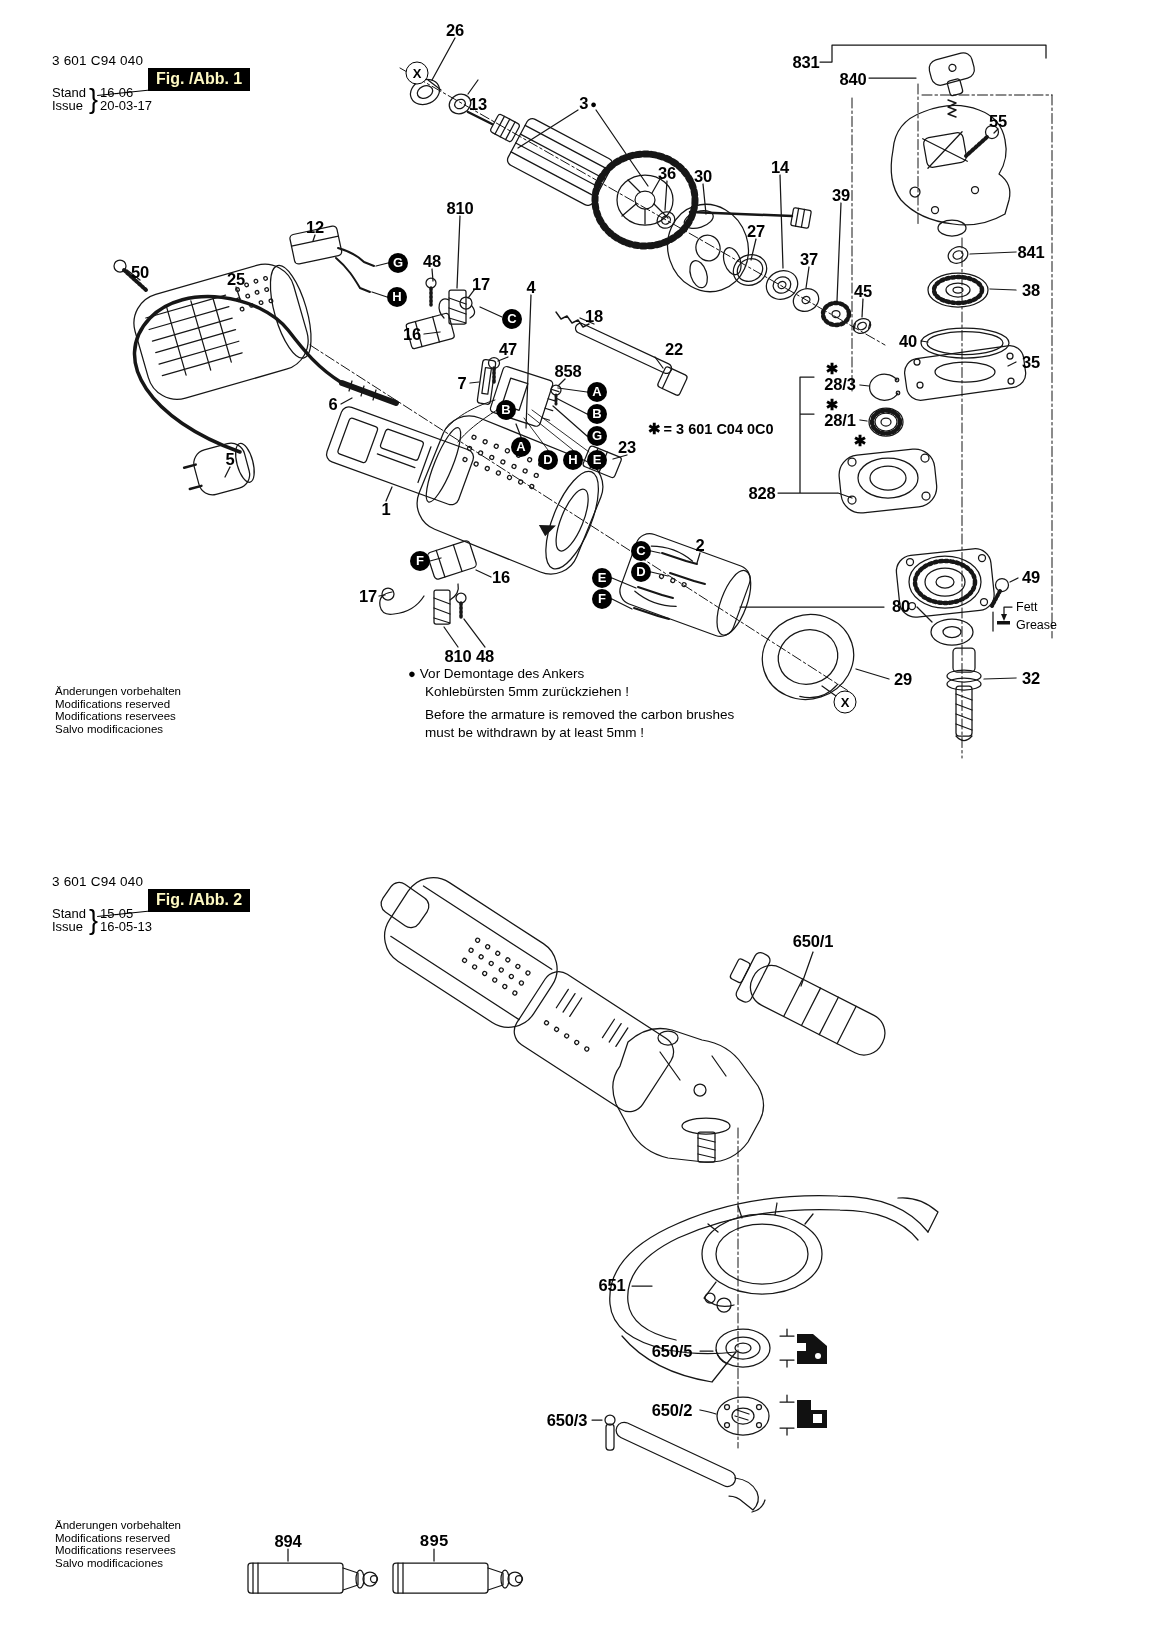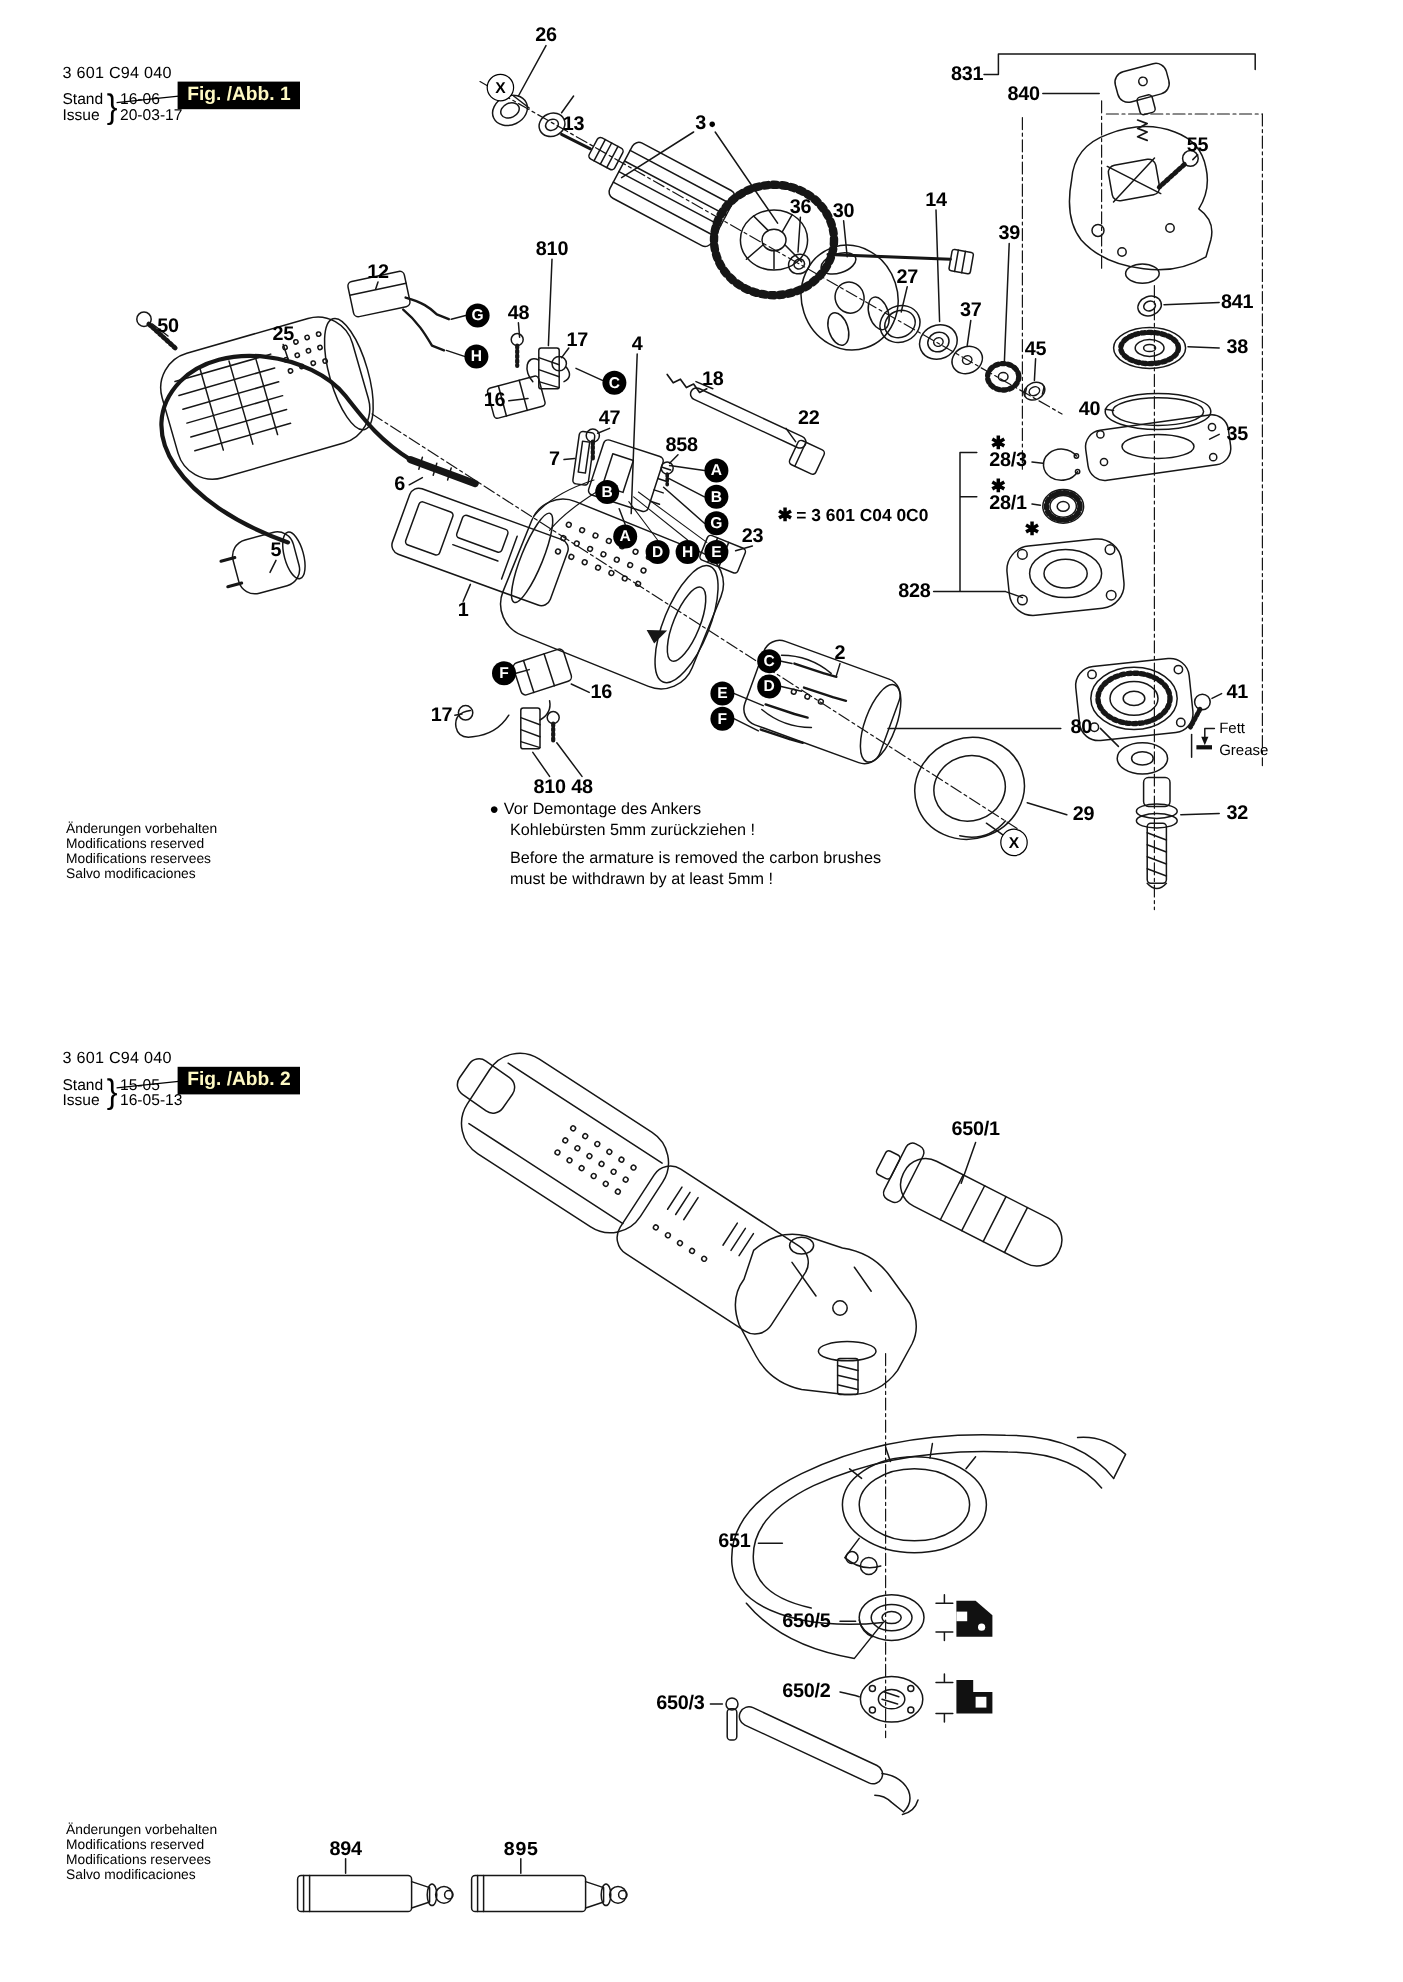--- a/index.html
+++ b/index.html
@@ -6,21 +6,21 @@
   .page{position:relative;width:1169px;height:1652px;background:#fff;overflow:hidden;
         font-family:"Liberation Sans",sans-serif;color:#000;}
   svg.art{position:absolute;left:0;top:0;}
   svg .dd{stroke-dasharray:10 3 2.5 3;stroke-width:1;}
   svg .teeth{stroke-width:7;stroke-dasharray:3.5 4;}
   svg .teeth-s{stroke-width:4.5;stroke-dasharray:2.5 3;}
   svg .blk{fill:#111;stroke:none;}
   
   .hdr{position:absolute;left:52px;}
   .pn{font-size:13.5px;letter-spacing:.2px;}
-  .si{display:flex;align-items:center;margin-top:8px;font-size:13px;line-height:13px;}
+  .si{display:flex;align-items:center;margin-top:18px;font-size:13px;line-height:13px;}
   .si-l span{display:block;}
   .si-b{font-size:27px;font-weight:300;margin:0 2px 0 3px;transform:scaleY(1.05);}
   .si-v span{display:block;position:relative;}
   .struck::after{content:"";position:absolute;left:-3px;right:-3px;top:45%;
                  border-top:1.7px solid #000;transform:rotate(-6deg);}
   .figbox{position:absolute;background:#000;color:#fef9c3;font-weight:bold;font-size:16px;
           padding:2px 8px 3px 8px;white-space:nowrap;}
   
   .lbl{position:absolute;transform:translate(-50%,-50%);font-weight:bold;font-size:16.5px;
        letter-spacing:-.2px;white-space:nowrap;}
@@ -642,21 +642,21 @@
       <div class="lbl" style="left: 806px; top: 62px;">831</div>
       <div class="lbl" style="left: 853px; top: 79px;">840</div>
       <div class="lbl" style="left: 998px; top: 121px;">55</div>
       <div class="lbl" style="left: 1031px; top: 252px;">841</div>
       <div class="lbl" style="left: 1031px; top: 290px;">38</div>
       <div class="lbl" style="left: 908px; top: 341px;">40</div>
       <div class="lbl" style="left: 1031px; top: 362px;">35</div>
       <div class="lbl" style="left: 840px; top: 384px;">28/3</div>
       <div class="lbl" style="left: 840px; top: 420px;">28/1</div>
       <div class="lbl" style="left: 762px; top: 493px;">828</div>
-      <div class="lbl" style="left: 1031px; top: 577px;">41</div>
+      <div class="lbl" style="left: 1031px; top: 577px;">49</div>
       <div class="lbl" style="left: 901px; top: 606px;">80</div>
       <div class="lbl" style="left: 1031px; top: 678px;">32</div>
       <div class="star-lbl" style="left: 832px; top: 369px;">✱</div>
       <div class="star-lbl" style="left: 832px; top: 405px;">✱</div>
       <div class="star-lbl" style="left: 860px; top: 441px;">✱</div>
       <div class="cl" style="left: 398px; top: 263px;">G</div>
       <div class="cl" style="left: 397px; top: 297px;">H</div>
       <div class="cl" style="left: 512px; top: 319px;">C</div>
       <div class="cl" style="left: 506px; top: 410px;">B</div>
       <div class="cl" style="left: 597px; top: 392px;">A</div>

